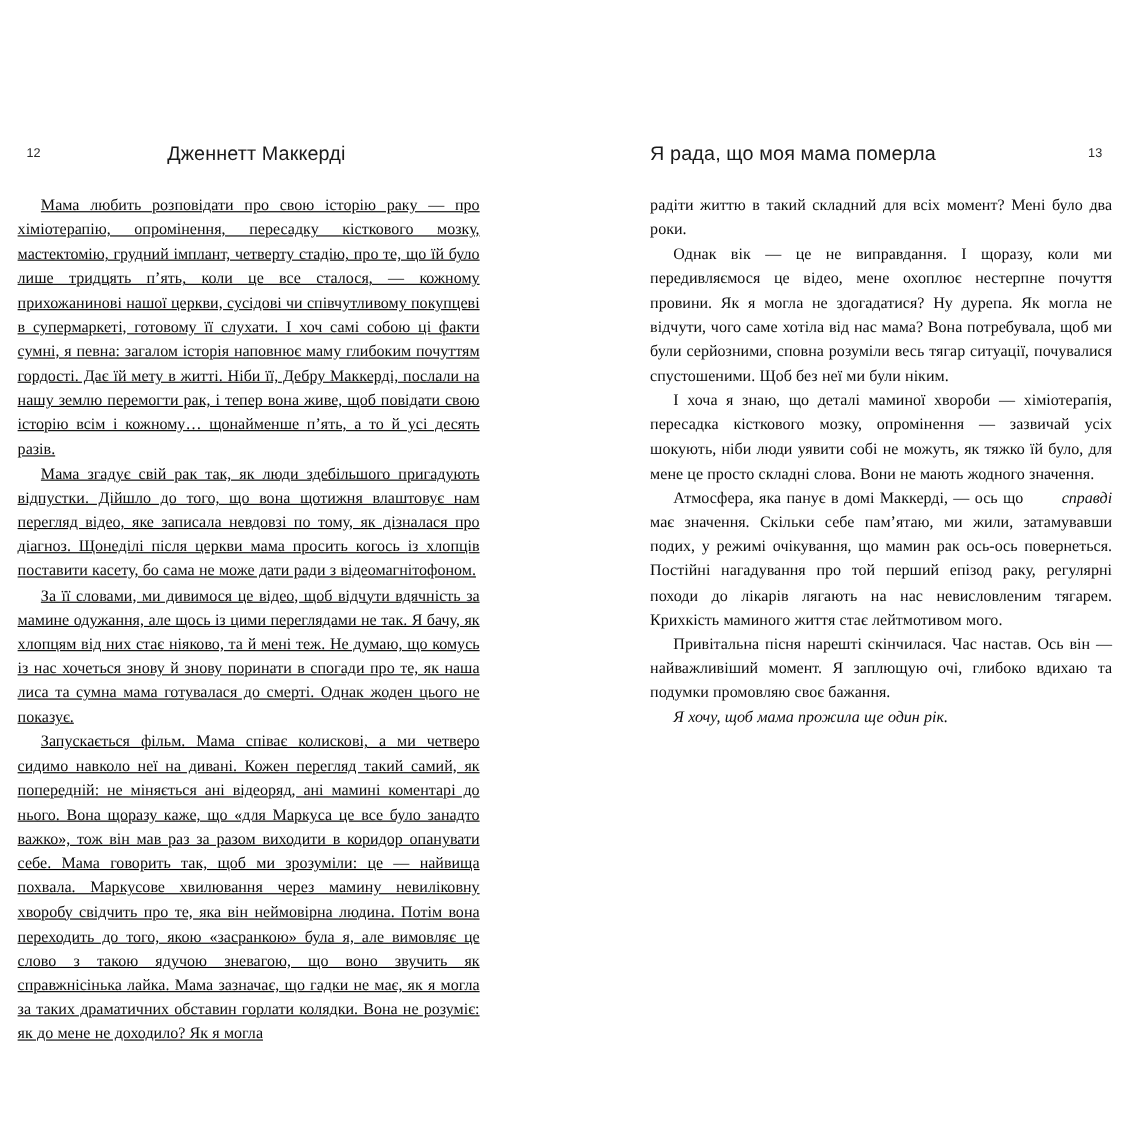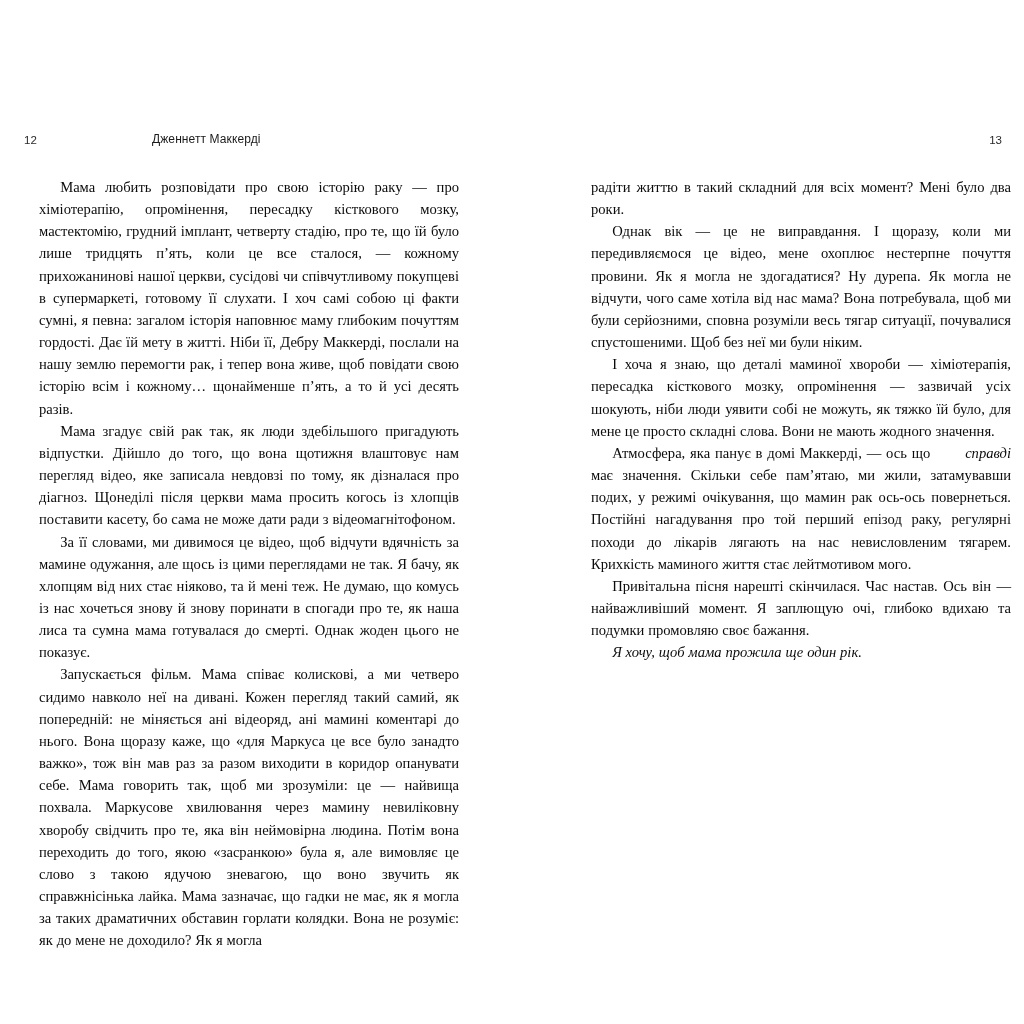--- a/index.html
+++ b/index.html
@@ -29,21 +29,21 @@
     height: 1024px;
     box-sizing: border-box;
   }
   
   .runhead {
     position: absolute;
     top: 128px;
     height: 22px;
     line-height: 22px;
     font-family: "Liberation Sans", "DejaVu Sans", sans-serif;
-    font-size: 12px;
+    font-size: 18px;
     letter-spacing: .1px;
     color: #1a1a1a;
     white-space: nowrap;
   }
   .page-left .runhead-title {
     left: 152px;
   }
   .page-right .runhead-title {
     left: 71px;
   }
@@ -63,22 +63,23 @@
     right: 22px;
     text-align: right;
   }
 
   
   .column {
     position: absolute;
     top: 176px;
   }
   .page-left .column {
-    left: 39px;
+    left: 16px;
     width: 420px;
+    text-decoration: underline;
   }
   .page-right .column {
     left: 71px;
     width: 420px;
   }
   p.para {
     margin: 0;
     font-size: 14.6px;
     line-height: 22.15px;
     text-align: justify;
@@ -113,20 +114,21 @@
     <div class="column">
       <p class="para">Мама любить розповідати про свою історію раку — про хіміотерапію, опромінення, пересадку кісткового мозку, мастектомію, грудний імплант, четверту стадію, про те, що їй було лише тридцять п’ять, коли це все сталося, — кожному прихожанинові нашої церкви, сусідові чи співчутливому покупцеві в супермаркеті, готовому її слухати. І хоч самі собою ці факти сумні, я певна: загалом історія наповнює маму глибоким почуттям гордості. Дає їй мету в житті. Ніби її, Дебру Маккерді, послали на нашу землю перемогти рак, і тепер вона живе, щоб повідати свою історію всім і кожному… щонайменше п’ять, а то й усі десять разів.</p>
       <p class="para">Мама згадує свій рак так, як люди здебільшого пригадують відпустки. Дійшло до того, що вона щотижня влаштовує нам перегляд відео, яке записала невдовзі по тому, як дізналася про діагноз. Щонеділі після церкви мама просить когось із хлопців поставити касету, бо сама не може дати ради з відеомагнітофоном.</p>
       <p class="para">За її словами, ми дивимося це відео, щоб відчути вдячність за мамине одужання, але щось із цими переглядами не так. Я бачу, як хлопцям від них стає ніяково, та й мені теж. Не думаю, що комусь із нас хочеться знову й знову поринати в спогади про те, як наша лиса та сумна мама готувалася до смерті. Однак жоден цього не показує.</p>
       <p class="para">Запускається фільм. Мама співає колискові, а ми четверо сидимо навколо неї на дивані. Кожен перегляд такий самий, як попередній: не міняється ані відеоряд, ані мамині коментарі до нього. Вона щоразу каже, що «для Маркуса це все було занадто важко», тож він мав раз за разом виходити в коридор опанувати себе. Мама говорить так, щоб ми зрозуміли: це — найвища похвала. Маркусове хвилювання через мамину невиліковну хворобу свідчить про те, яка він неймовірна людина. Потім вона переходить до того, якою «засранкою» була я, але вимовляє це слово з такою ядучою зневагою, що воно звучить як справжнісінька лайка. Мама зазначає, що гадки не має, як я могла за таких драматичних обставин горлати колядки. Вона не розуміє: як до мене не доходило? Як я могла</p>
     </div>
   </div>
 
   <div class="page page-right">
 
+    <div class="runhead runhead-title">Я рада, що моя мама померла</div>
 
     <div class="folio">13</div>
 
     <div class="column">
       <p class="para no-indent">радіти життю в такий складний для всіх момент? Мені було два роки.</p>
       <p class="para">Однак вік — це не виправдання. І щоразу, коли ми передивляємося це відео, мене охоплює нестерпне почуття провини. Як я могла не здогадатися? Ну дурепа. Як могла не відчути, чого саме хотіла від нас мама? Вона потребувала, щоб ми були серйозними, сповна розуміли весь тягар ситуації, почувалися спустошеними. Щоб без неї ми були ніким.</p>
       <p class="para">І хоча я знаю, що деталі маминої хвороби — хіміотерапія, пересадка кісткового мозку, опромінення — зазвичай усіх шокують, ніби люди уявити собі не можуть, як тяжко їй було, для мене це просто складні слова. Вони не мають жодного значення.</p>
       <p class="para"><span>Атмосфера, яка панує в домі Маккерді, — ось що </span><em class="it">справді</em><span> має значення. Скільки себе пам’ятаю, ми жили, затамувавши подих, у режимі очікування, що мамин рак ось-ось повернеться. Постійні нагадування про той перший епізод раку, регулярні походи до лікарів лягають на нас невисловленим тягарем. Крихкість маминого життя стає лейтмотивом мого.</span></p>
       <p class="para">Привітальна пісня нарешті скінчилася. Час настав. Ось він — найважливіший момент. Я заплющую очі, глибоко вдихаю та подумки промовляю своє бажання.</p>
       <p class="para italic">Я хочу, щоб мама прожила ще один рік.</p>

